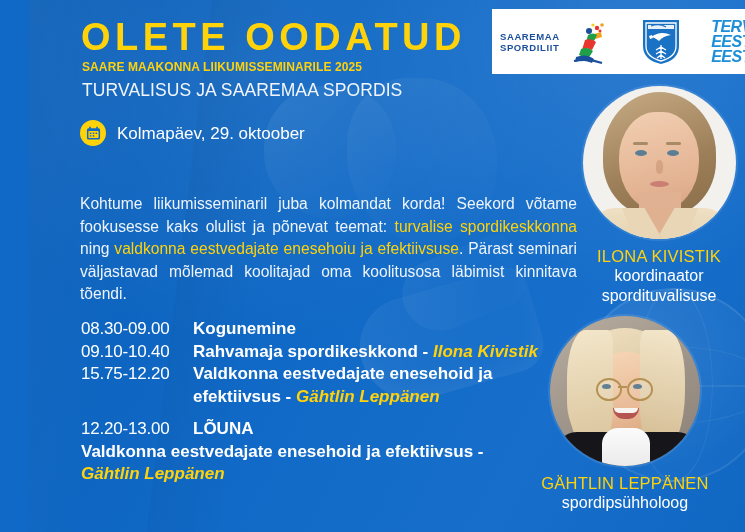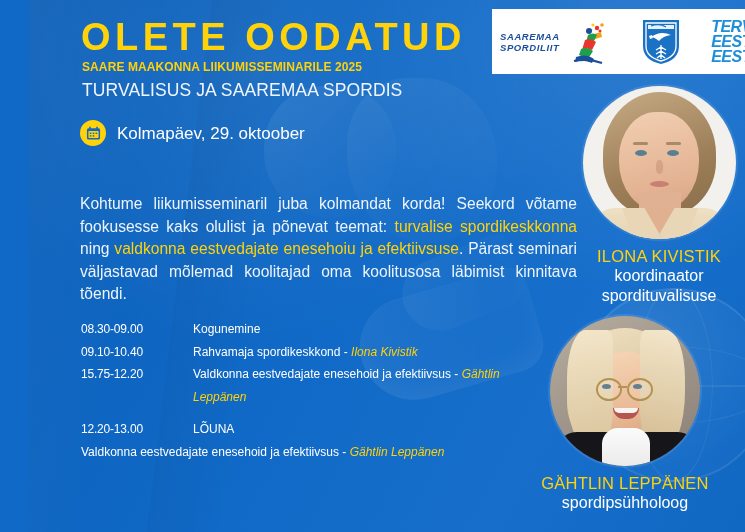--- a/index.html
+++ b/index.html
@@ -75,21 +75,21 @@
     position:absolute;left:53px;top:82px;
     font-size:17.5px;font-weight:normal;letter-spacing:0.1px;color:#f2f6fb;line-height:1;
   }
 
   
   .logostrip{
     position:absolute;left:463px;top:9px;width:278px;height:65px;
     background:#ffffff;display:flex;align-items:center;justify-content:space-between;
     padding:0 8px;box-sizing:border-box;
   }
-  .logo-ssl{display:flex;align-items:center;gap:8px;font-style:italic;}
+  .logo-ssl{display:flex;align-items:center;gap:8px;}
   .logo-ssl-txt{
     font-size:9.5px;font-weight:bold;color:#1a4f9c;line-height:11px;letter-spacing:0.6px;
   }
   .logo-shield{width:40px;height:48px;}
   .logo-terve{
     font-size:16px;font-weight:bold;color:#1d8fd8;line-height:15px;letter-spacing:-0.5px;
     font-style:italic;text-align:left;
   }
 
   
@@ -104,23 +104,23 @@
 
   
   .para{
     position:absolute;left:51px;top:193px;width:497px;
     font-size:15.6px;line-height:22.6px;color:#eef4fa;text-align:justify;
   }
   .hl{color:#FFD20A;}
 
   
   .schedule{position:absolute;left:52px;top:318px;width:460px;}
-  .srow{display:flex;font-size:12px;line-height:22.5px;color:#ffffff;}
+  .srow{display:flex;font-size:17px;line-height:22.5px;color:#ffffff;}
   .stime{width:112px;flex:0 0 112px;letter-spacing:-0.2px;}
-  .sdesc{flex:1;}
+  .sdesc{flex:1;font-weight:bold;}
   .spk{color:#FFD20A;font-style:italic;}
   .sgap{height:10px;}
 
   
   .speaker{position:absolute;text-align:center;}
   .sp1{left:514px;top:86px;width:232px;}
   .sp2{left:480px;top:316px;width:232px;}
   .photo{
     width:153px;height:153px;border-radius:50%;margin:0 auto;overflow:hidden;
     position:relative;box-shadow:0 0 0 2px rgba(255,255,255,0.10);

